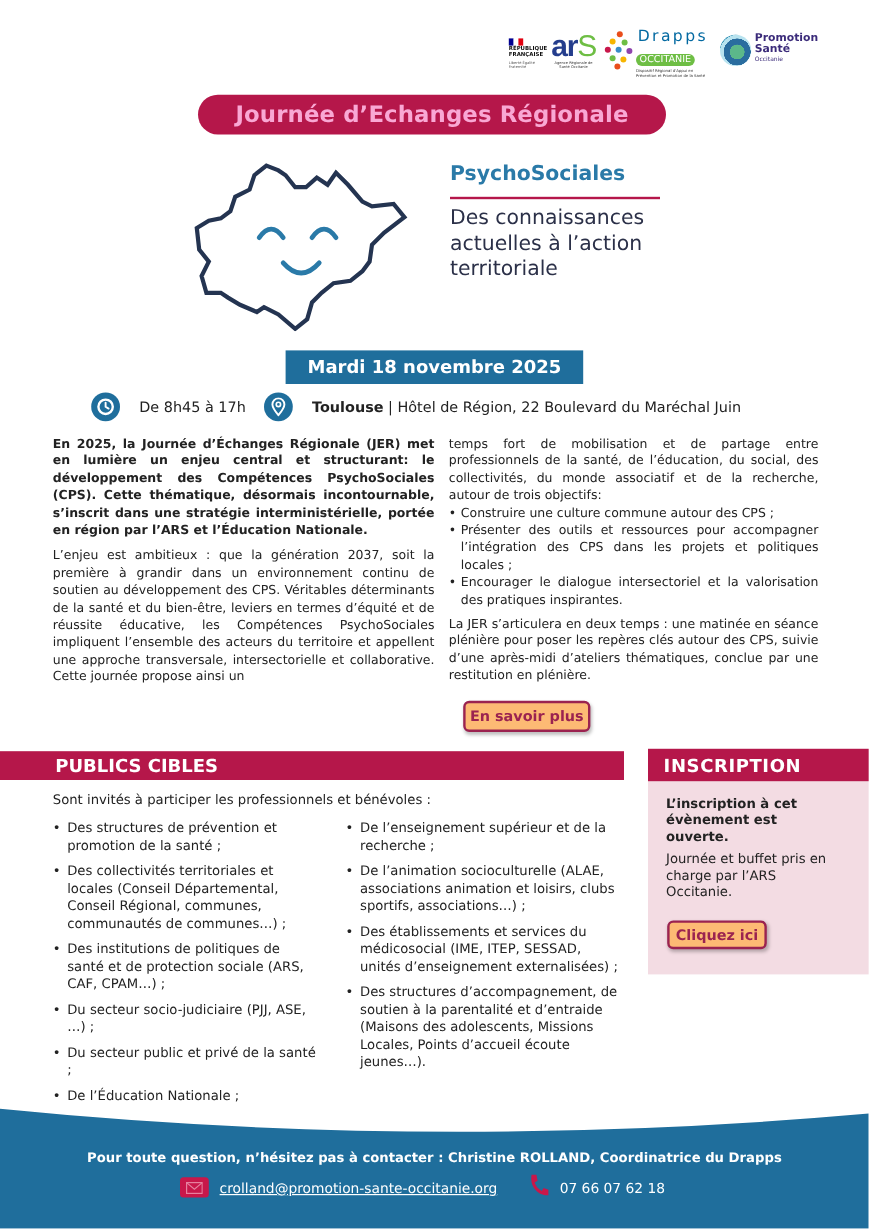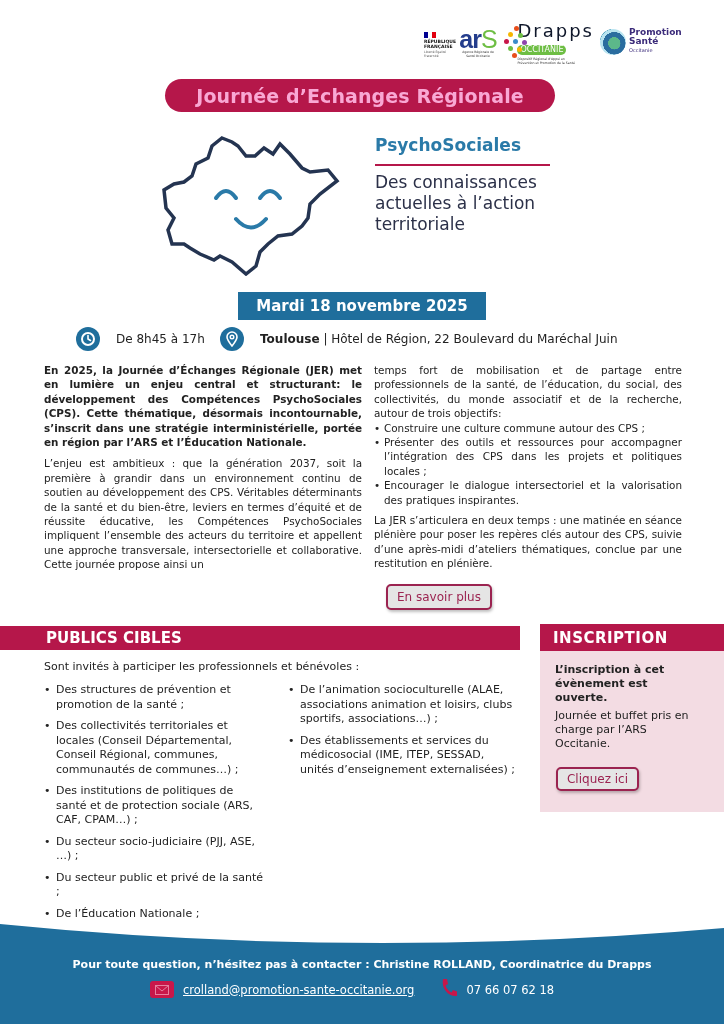--- a/index.html
+++ b/index.html
@@ -13,21 +13,21 @@
   .logo-rf .t { font-size: 4.5px; font-weight: bold; line-height: 5px; color: #111; margin-top: 1px; }
   .logo-rf .s { font-size: 3px; line-height: 3.5px; color: #555; margin-top: 2px; }
   .logo-ars { margin-left: 0; width: 40px; margin-top: 4px; text-align: center; }
   .logo-ars .ar { font-size: 25px; font-weight: bold; color: #243d8c; letter-spacing: -1px; line-height: 22px; font-family: "Liberation Sans", sans-serif; }
   .logo-ars .ar .s { color: #6ebe44; font-weight: normal; }
   .logo-ars .sub { font-size: 3px; color: #333; line-height: 4px; }
   .logo-drapps { margin-left: 6px; width: 90px; display: flex; }
   .drapps-dots { width: 24px; height: 36px; position: relative; }
   .drapps-dots i { position: absolute; width: 5px; height: 5px; border-radius: 50%; }
   .drapps-text { margin-left: 2px; }
-  .drapps-text .d { font-size: 18px; color: #0f172a; letter-spacing: 2px; line-height: 13px; font-family: "DejaVu Sans", sans-serif; }
+  .drapps-text .d { font-size: 13px; color: #0369a1; letter-spacing: 2px; line-height: 13px; font-family: "DejaVu Sans", sans-serif; text-align: right; }
   .drapps-text .o { background: #6ebe44; color: #fff; font-size: 8px; border-radius: 5px; padding: 0 3px; line-height: 10px; display: inline-block; margin-top: 1px; }
   .drapps-text .x { font-size: 3.2px; color: #333; line-height: 4px; margin-top: 1px; width: 60px; }
   .logo-ps { margin-left: 6px; display: flex; align-items: center; margin-top: 4px; }
   .ps-mark { width: 26px; height: 26px; border-radius: 50%; background: radial-gradient(circle at 55% 55%, #5cb88a 0 30%, #2a6d9f 31% 55%, #b8e3ef 56% 70%, #2d8fb3 71%); }
   .ps-txt { margin-left: 3px; line-height: 9px; }
   .ps-txt .a { font-size: 9px; font-weight: bold; color: #3b2b7a; }
   .ps-txt .b { font-size: 5px; color: #3b2b7a; }
 
   .title-pill { position: absolute; top: 79px; left: 165px; width: 390px; height: 33px; background: #b5174a; border-radius: 17px; color: #f9a8d4; font-weight: bold; font-size: 19px; display: flex; align-items: center; justify-content: center; letter-spacing: 0.1px; }
 
@@ -48,21 +48,21 @@
 
   .col-text { position: absolute; font-size: 10.4px; line-height: 14.4px; color: #222; text-align: justify; }
   .col-left { top: 363px; left: 44px; width: 318px; }
   .col-left .bold-p { font-weight: bold; margin-bottom: 7px; }
   .col-right { top: 363px; left: 374px; width: 308px; }
   .col-right ul { list-style: none; }
   .col-right li { position: relative; padding-left: 10px; }
   .col-right li::before { content: "•"; position: absolute; left: 0; }
   .col-right .p2 { margin-top: 6px; }
 
-  .btn-outline { position: absolute; background: #e5e5e5; border: 2px solid #9b2350; border-radius: 5px; color: #9b2350; font-weight: normal; font-size: 12px; display: flex; align-items: center; justify-content: center; box-shadow: 1px 2px 3px rgba(0,0,0,0.25); cursor: pointer; }
+  .btn-outline { position: absolute; background: #fdba74; border: 2px solid #9b2350; border-radius: 5px; color: #9b2350; font-weight: bold; font-size: 12px; display: flex; align-items: center; justify-content: center; box-shadow: 1px 2px 3px rgba(0,0,0,0.25); cursor: pointer; }
   .btn-savoir { top: 584px; left: 386px; width: 106px; height: 26px; }
 
   .publics-bar { position: absolute; top: 626px; left: 0; width: 520px; height: 24px; background: #b5174a; color: #fff; font-size: 15px; font-weight: bold; padding-left: 46px; display: flex; align-items: center; }
   .publics-intro { position: absolute; top: 660px; left: 44px; font-size: 11px; color: #222; }
   .pub-list { position: absolute; list-style: none; font-size: 11px; line-height: 14.5px; color: #222; }
   .pub-list li { position: relative; padding-left: 12px; margin-bottom: 7px; }
   .pub-list li::before { content: "•"; position: absolute; left: 0; }
   .pub-left { top: 683px; left: 44px; width: 220px; }
   .pub-right { top: 683px; left: 288px; width: 230px; }
 
@@ -187,22 +187,24 @@
 <ul class="pub-list pub-left">
   <li>Des structures de prévention et promotion de la santé ;</li>
   <li>Des collectivités territoriales et locales (Conseil Départemental, Conseil Régional, communes, communautés de communes…) ;</li>
   <li>Des institutions de politiques de santé et de protection sociale (ARS, CAF, CPAM…) ;</li>
   <li>Du secteur socio-judiciaire (PJJ, ASE, …) ;</li>
   <li>Du secteur public et privé de la santé ;</li>
   <li>De l’Éducation Nationale ;</li>
 </ul>
 
 <ul class="pub-list pub-right">
+  <li>De l’enseignement supérieur et de la recherche ;</li>
   <li>De l’animation socioculturelle (ALAE, associations animation et loisirs, clubs sportifs, associations…) ;</li>
   <li>Des établissements et services du médicosocial (IME, ITEP, SESSAD, unités d’enseignement externalisées) ;</li>
+  <li>Des structures d’accompagnement, de soutien à la parentalité et d’entraide (Maisons des adolescents, Missions Locales, Points d’accueil écoute jeunes…).</li>
 </ul>
 
 <div class="insc-panel">
   <div class="insc-head">INSCRIPTION</div>
   <div class="insc-bold">L’inscription à cet évènement est ouverte.</div>
   <div class="insc-txt">Journée et buffet pris en charge par l’ARS Occitanie.</div>
 </div>
 <div class="btn-outline btn-cliquez">Cliquez ici</div>
 
 <svg class="footer-svg" viewBox="0 0 724 104" preserveAspectRatio="none">

